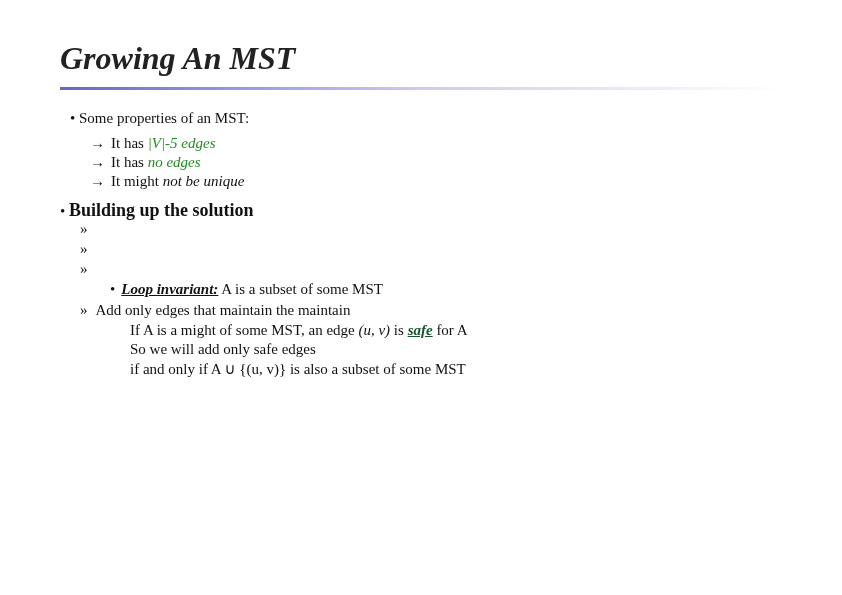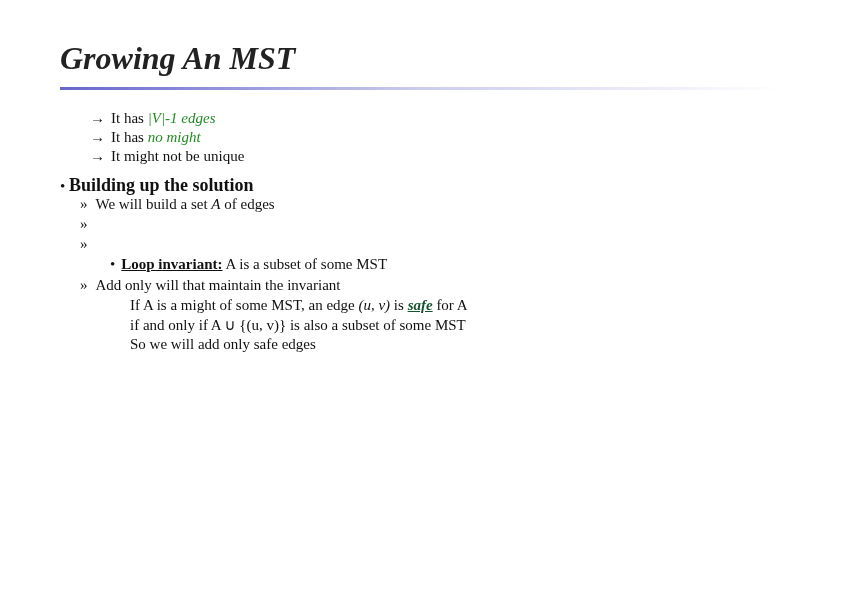--- a/index.html
+++ b/index.html
@@ -48,20 +48,21 @@
     }
     .arrow {
       margin-right: 6px;
       font-size: 15px;
     }
     .italic-green {
       color: #228B22;
       font-style: italic;
     }
     .italic-text {
+      font-style: italic;
     }
     .building-section {
       margin-top: 10px;
     }
     .building-header {
       font-size: 18px;
       font-weight: bold;
       margin-bottom: 8px;
     }
     .sub-bullet {
@@ -78,20 +79,21 @@
       display: flex;
       align-items: flex-start;
       padding-left: 50px;
       margin-bottom: 4px;
     }
     .bullet-dot {
       margin-right: 6px;
     }
     .loop-inv-label {
       font-weight: bold;
+      font-style: italic;
       text-decoration: underline;
       text-align: center;
     }
     .safe-text {
       color: #14532d;
       font-weight: bold;
       text-decoration: underline;
       font-style: italic;
     }
     .indent-block {
@@ -105,71 +107,74 @@
   </style>
 </head>
 <body>
 
 <div class="slide">
   <div class="title">Growing An MST</div>
   <hr class="divider">
 
   <div class="content">
 
+    <div class="bullet-main">
+      <span>• </span>
+      <span>Some properties of an MST:</span>
+    </div>
 
     <div class="sub-list">
       <div class="arrow-item">
         <span class="arrow">→</span>
-        <span>It has <span class="italic-green">|V|-1 edges</span></span>
+        <span>It has <span class="italic-green">|V|-5 edges</span></span>
       </div>
       <div class="arrow-item">
         <span class="arrow">→</span>
-        <span>It has <span class="italic-green">no might</span></span>
+        <span>It has <span class="italic-green">no edges</span></span>
       </div>
       <div class="arrow-item">
         <span class="arrow">→</span>
         <span>It might <span class="italic-text">not be unique</span></span>
       </div>
     </div>
 
     <div class="building-section">
       <div>
         <span>• </span>
         <span class="building-header">Building up the solution</span>
       </div>
 
       <div class="sub-bullet">
         <span class="bb-marker">»</span>
-        <span>We will build a set <span class="italic-A">A</span> of edges</span>
       </div>
 
       <div class="sub-bullet">
         <span class="bb-marker">»</span>
       </div>
 
       <div class="sub-bullet">
         <span class="bb-marker">»</span>
       </div>
 
       <div class="loop-invariant-line">
         <span class="bullet-dot">•</span>
         <span>
           <span class="loop-inv-label">Loop invariant:</span><span> A is a subset of some MST</span>
         </span>
       </div>
 
       <div class="sub-bullet">
         <span class="bb-marker">»</span>
-        <span>Add only will that maintain the invariant</span>
+        <span>Add only edges that maintain the maintain</span>
       </div>
 
       <div class="indent-block">
         <span>If A is a might of some MST, an edge </span><span class="italic-A">(u, v)</span><span> is </span><span class="safe-text">safe</span><span> for A</span>
       </div>
       <div class="indent-block">
-        <span>if and only if A ∪ {(u, v)} is also a subset of some MST</span>
+        <span>So we will add only safe edges</span>
       </div>
       <div class="indent-block">
-        <span>So we will add only safe edges</span>
+        <span>if and only if A ∪ {(u, v)} is also a subset of some MST</span>
       </div>
     </div>
   </div>
 </div>
 
 </body></html>

